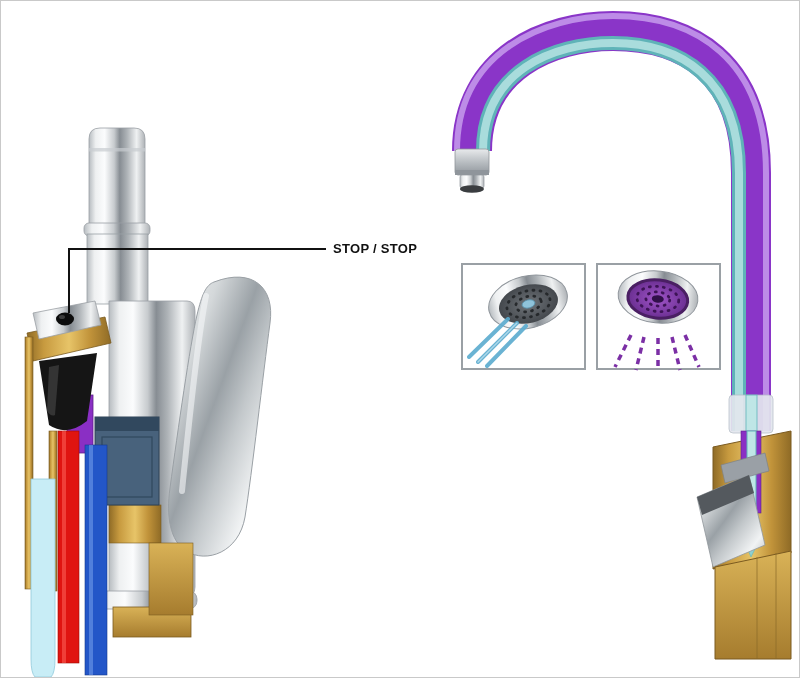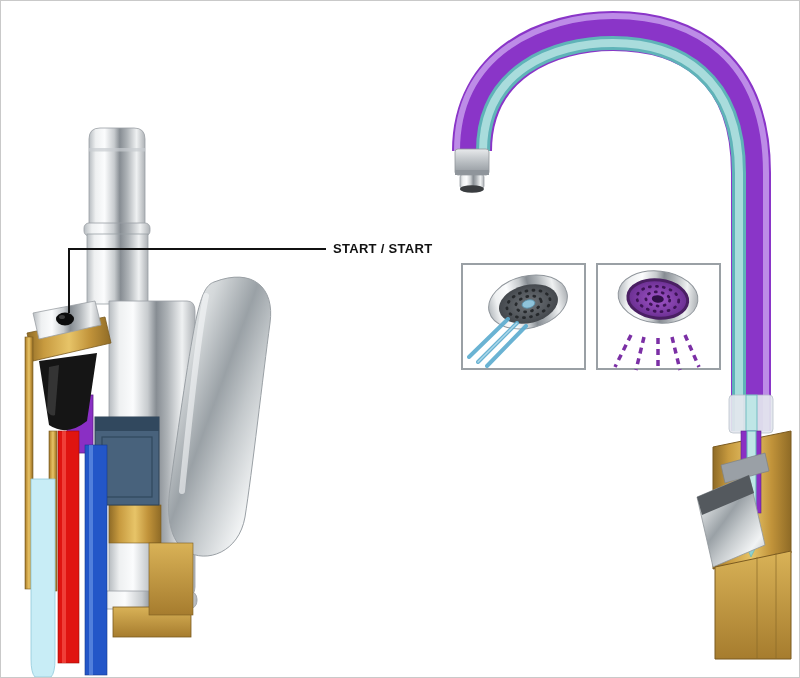--- a/index.html
+++ b/index.html
@@ -188,15 +188,15 @@
     <g stroke-dasharray="6 5">
       <line x1="630" y1="334" x2="614" y2="366" stroke-width="3.5" stroke="#7b2fa5"></line>
       <line x1="643" y1="336" x2="635" y2="369" stroke-width="3.5" stroke="#7b2fa5"></line>
       <line x1="657" y1="337" x2="657" y2="370" stroke-width="3.5" stroke="#7b2fa5"></line>
       <line x1="671" y1="336" x2="679" y2="369" stroke-width="3.5" stroke="#7b2fa5"></line>
       <line x1="684" y1="334" x2="698" y2="366" stroke-width="3.5" stroke="#7b2fa5"></line>
     </g>
   </g>
 </svg>
 
-<div class="callout-label">START / START</div>
+<div class="callout-label">STOP / STOP</div>
 
 </div>
 
 </body></html>

